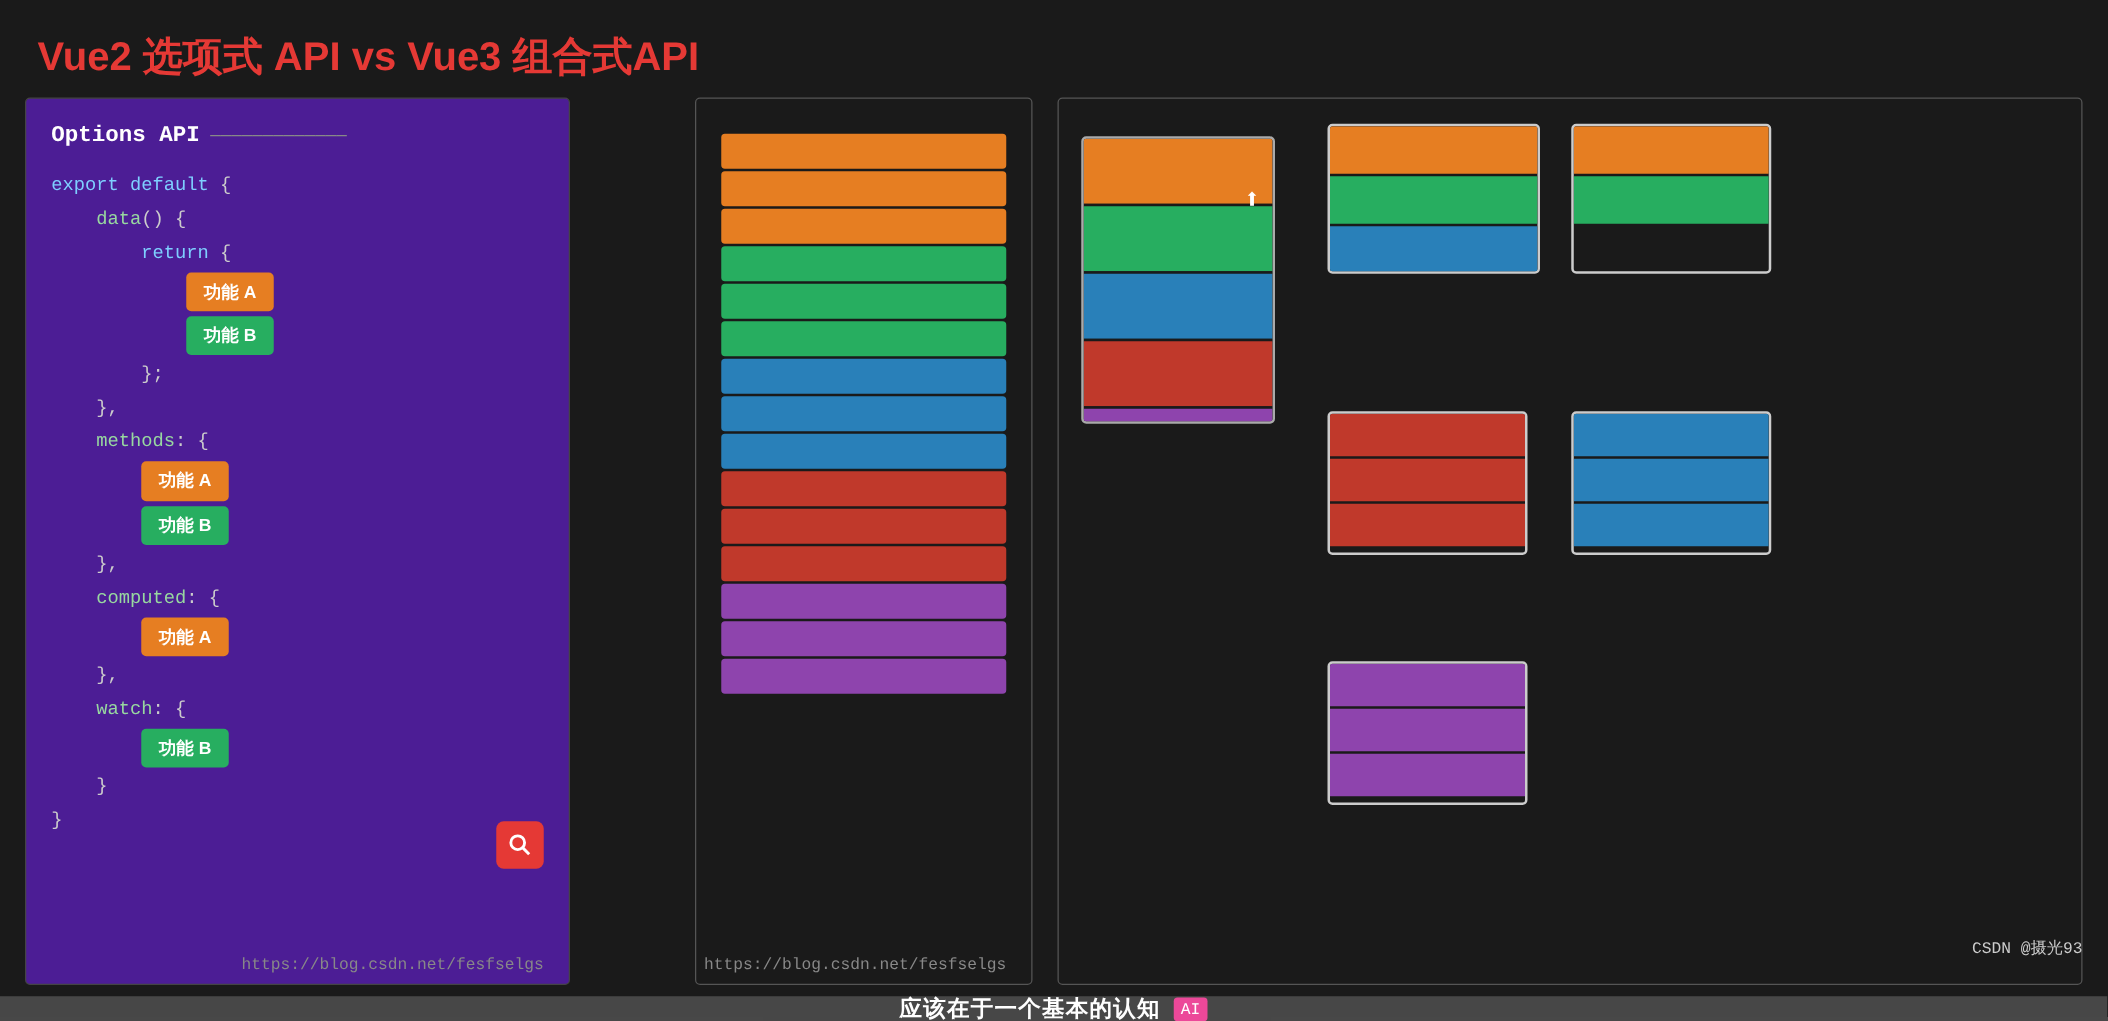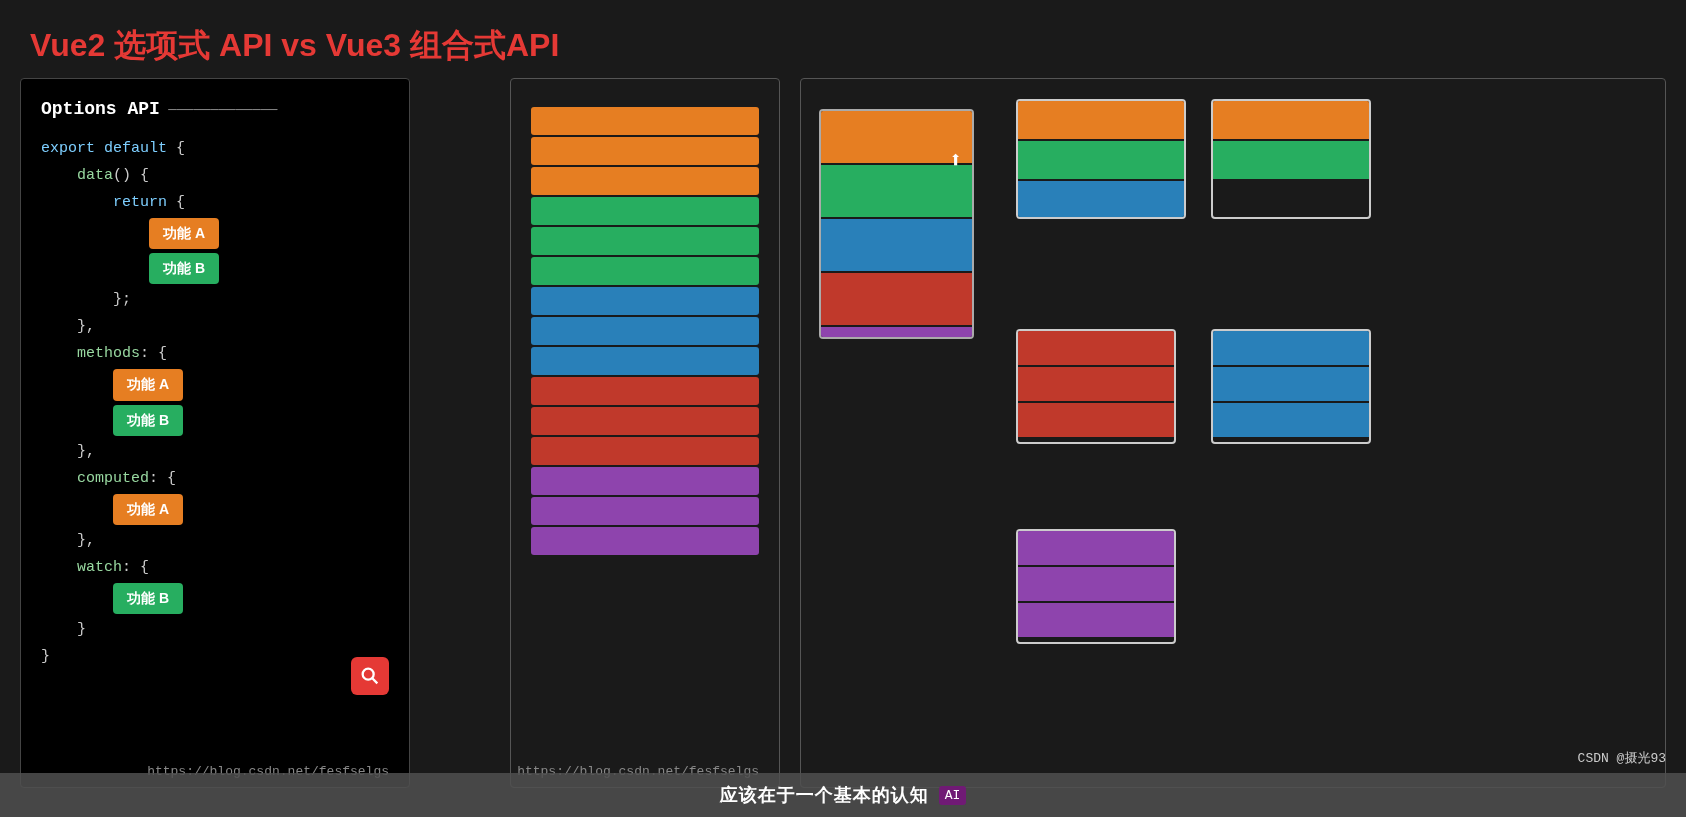--- a/index.html
+++ b/index.html
@@ -26,23 +26,23 @@
       display: flex;
       flex-direction: row;
       gap: 0;
       padding: 0 20px;
       height: calc(817px - 75px);
       align-items: flex-start;
     }
 
     
     .panel-options {
-      width: 390px;
+      width: 436px;
       min-height: 710px;
-      background: #000000;
+      background: #4c1d95;
       border: 1px solid #444;
       border-radius: 4px;
       padding: 20px;
       position: relative;
       flex-shrink: 0;
     }
 
     .panel-label {
       color: #fff;
       font-size: 18px;
@@ -164,21 +164,21 @@
       height: 100%;
       pointer-events: none;
     }
 
     
     .bottom-bar {
       position: absolute;
       bottom: 0;
       left: 0;
       right: 0;
-      height: 44px;
+      height: 20px;
       background: rgba(80,80,80,0.85);
       display: flex;
       align-items: center;
       justify-content: center;
     }
     .bottom-bar-text {
       color: #fff;
       font-size: 18px;
       font-family: 'Microsoft YaHei', sans-serif;
       font-weight: bold;
@@ -344,14 +344,14 @@
 
     </div>
   </div>
 
 </div>
 
 <div style="position:absolute; bottom:50px; right:20px; color:#ccc; font-size:13px;">CSDN @摄光93</div>
 
 <div class="bottom-bar">
   <span class="bottom-bar-text">应该在于一个基本的认知</span>
-  <span style="color:#fff; font-size:13px; margin-left:10px; background:#701a75; padding:2px 6px; border-radius:3px;">AI</span>
+  <span style="color:#fff; font-size:13px; margin-left:10px; background:#ec4899; padding:2px 6px; border-radius:3px;">AI</span>
 </div>
 
 </body></html>

